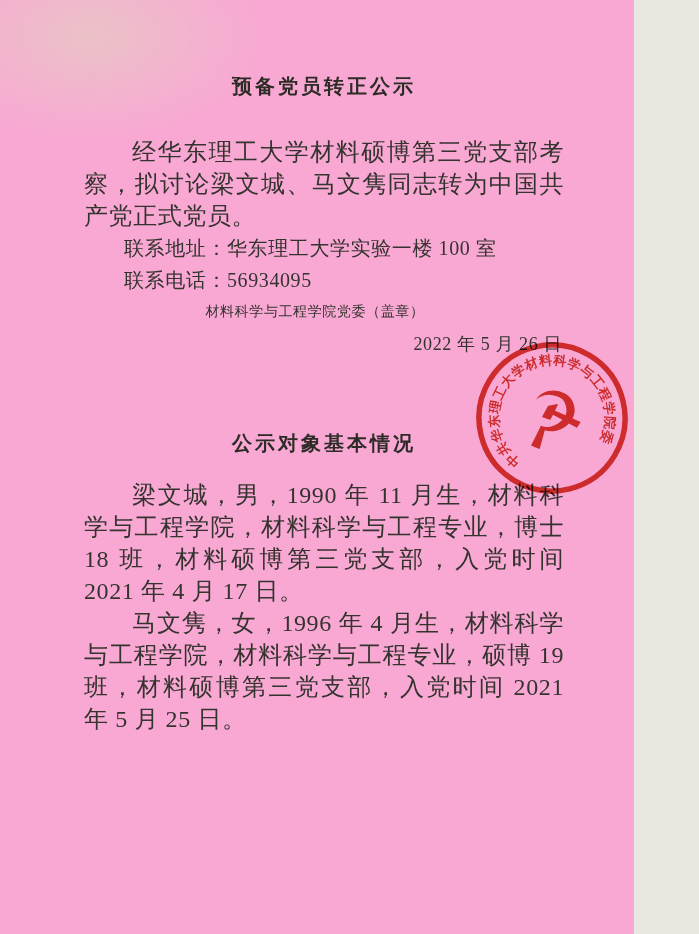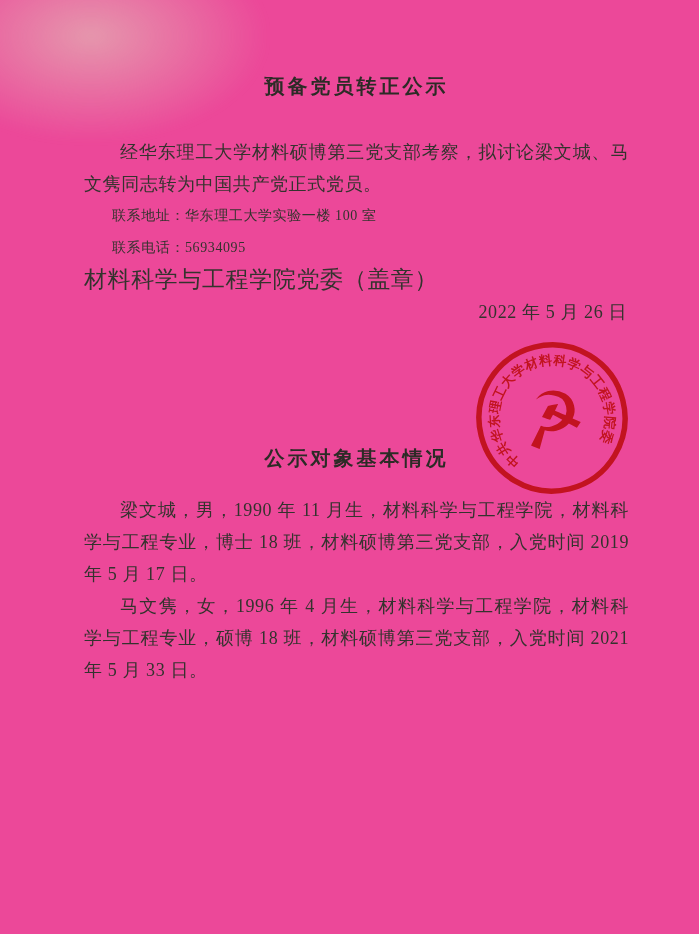--- a/index.html
+++ b/index.html
@@ -3,22 +3,22 @@
 <meta charset="utf-8">
 <style>
   html, body { margin: 0; padding: 0; }
   body {
     width: 699px; height: 934px;
     background: #e9e7df;
     font-family: "Liberation Serif", "DejaVu Serif", serif;
   }
   .page {
     position: relative;
-    width: 699px; height: 934px;
-    background: #ec4899;
+    width: 634px; height: 934px;
+    background: #f9a8d4;
     overflow: hidden;
     color: #33312c;
   }
   .scan-artifact {
     position: absolute; left: -25px; top: -20px;
     width: 290px; height: 160px;
     background: radial-gradient(ellipse at 40% 35%, rgba(224,216,189,0.55), rgba(224,216,189,0) 72%);
     filter: blur(5px);
     pointer-events: none;
   }
@@ -32,46 +32,46 @@
     font-size: 20px;
     line-height: 28px;
     font-weight: 700;
     text-align: center;
     letter-spacing: 3px;
     color: #2c2b26;
   }
   .doc-title.first { margin-bottom: 36px; }
   .doc-title.second {
     padding-top: 0;
-    margin-top: 116px;
+    margin-top: 69px;
     margin-bottom: 22px;
   }
   .para {
     margin: 0;
-    font-size: 18px;
+    font-size: 24px;
     line-height: 32px;
     letter-spacing: 0.6px;
     text-align: justify;
     text-indent: 2em;
     color: #34332e;
   }
   .contact-line {
     margin: 0;
-    font-size: 14px;
+    font-size: 20px;
     line-height: 32px;
     letter-spacing: 0.6px;
     text-indent: 2em;
     color: #34332e;
   }
   .sig-org {
     margin: 0;
-    font-size: 23px;
+    font-size: 14px;
     line-height: 32px;
     letter-spacing: 0.6px;
-    text-align: left;
+    text-align: center;
     padding-right: 18px;
     color: #34332e;
   }
   .sig-date {
     margin: 0;
     font-size: 18px;
     line-height: 32px;
     letter-spacing: 0.6px;
     text-align: right;
     padding-right: 2px;
@@ -117,23 +117,23 @@
 
     <p class="contact-line">联系电话：56934095</p>
 
 
     <p class="sig-org">材料科学与工程学院党委（盖章）</p>
 
     <p class="sig-date">2022 年 5 月 26 日</p>
 
     <h2 class="doc-title second">公示对象基本情况</h2>
 
-    <p class="para">梁文城，男，1990 年 11 月生，材料科学与工程学院，材料科学与工程专业，博士 18 班，材料硕博第三党支部，入党时间 2019 年 5 月 17 日。</p>
+    <p class="para">梁文城，男，1990 年 11 月生，材料科学与工程学院，材料科学与工程专业，博士 18 班，材料硕博第三党支部，入党时间 2021 年 4 月 17 日。</p>
 
-    <p class="para">马文隽，女，1996 年 4 月生，材料科学与工程学院，材料科学与工程专业，硕博 18 班，材料硕博第三党支部，入党时间 2021 年 5 月 33 日。</p>
+    <p class="para">马文隽，女，1996 年 4 月生，材料科学与工程学院，材料科学与工程专业，硕博 19 班，材料硕博第三党支部，入党时间 2021 年 5 月 25 日。</p>
 
   </div>
 
   <div class="stamp">
     <svg viewBox="0 0 168 168" xmlns="http://www.w3.org/2000/svg">
       <defs>
         <path id="sealArc" d="M 42.9 118.2 A 53.5 53.5 0 1 1 125.1 118.2" fill="none"></path>
       </defs>
       <circle cx="84" cy="84" r="73" fill="none" stroke-width="5.5" stroke="#ce3122"></circle>
       <text class="ring-text" fill="#ce3122">

